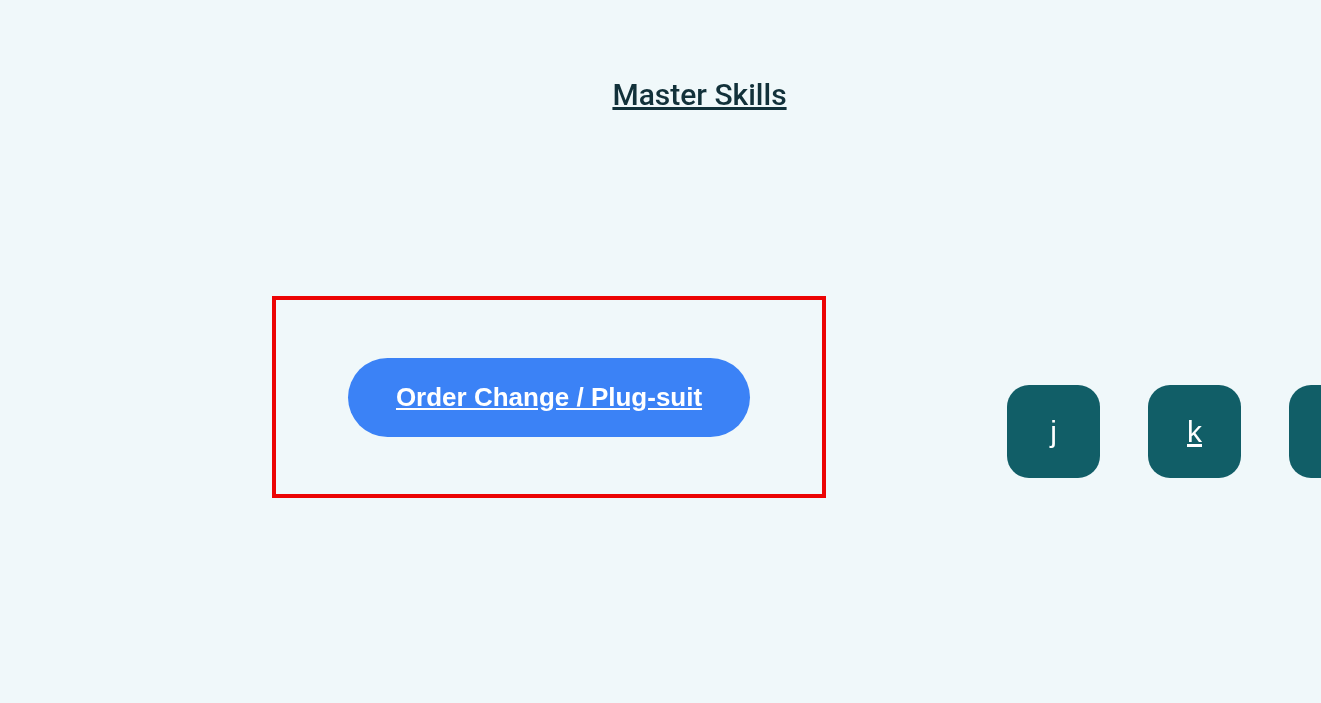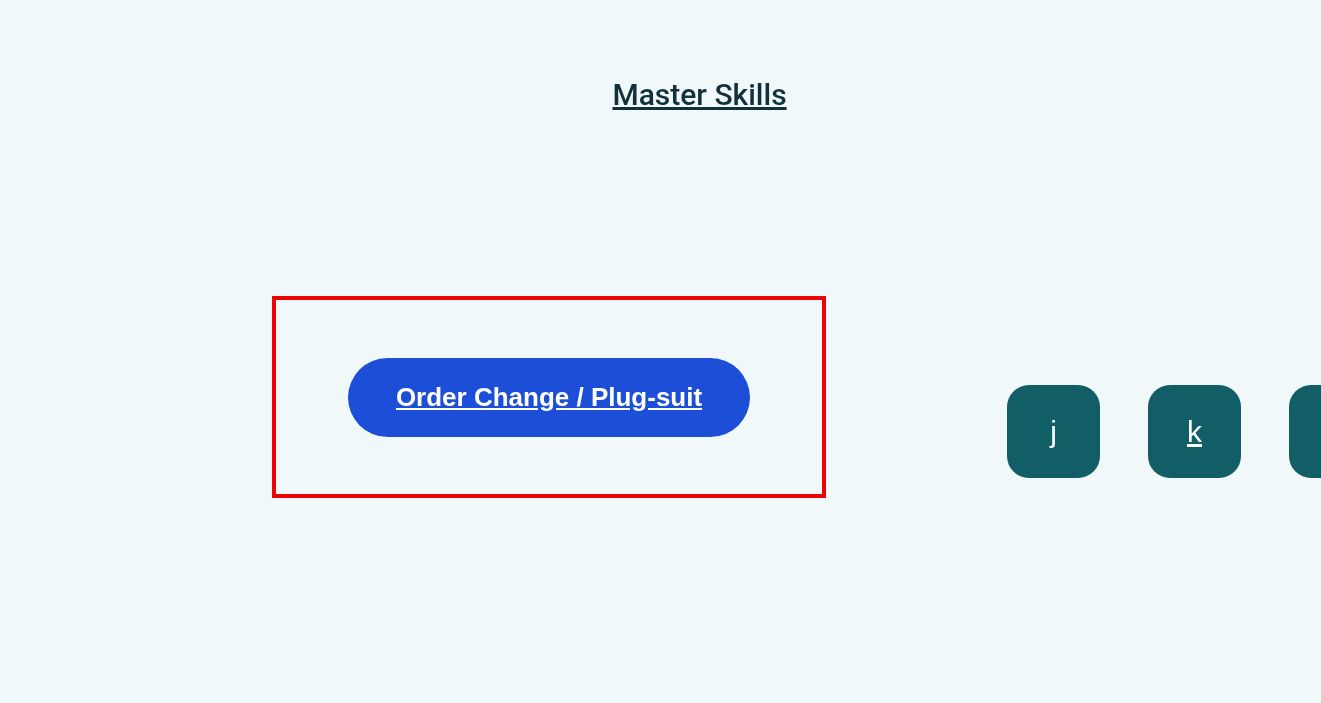--- a/index.html
+++ b/index.html
@@ -31,21 +31,21 @@
     top: 257px;
     left: 233px;
     width: 554px;
     height: 202px;
     border: 4px solid #ec0404;
     display: flex;
     align-items: center;
     justify-content: center;
   }
   .order-change-btn {
-    background: #1d4ed8;
+    background: #3b82f6;
     color: #ffffff;
     font-size: 26px;
     font-weight: 600;
     border: none;
     border-radius: 48px;
     padding: 24px 48px;
     cursor: pointer;
     text-align: center;
   }
   .key-row {

